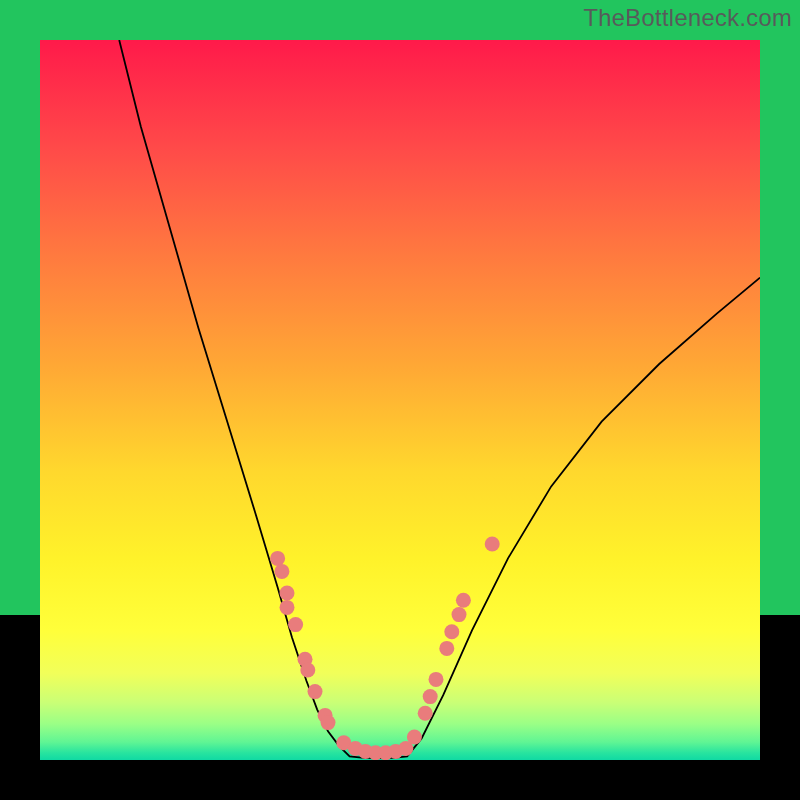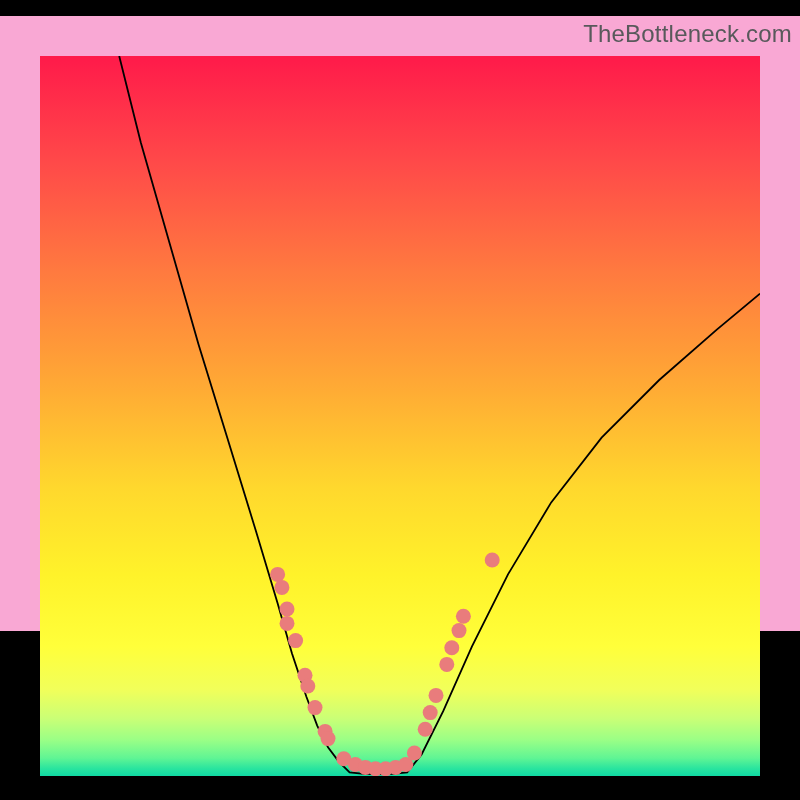--- a/index.html
+++ b/index.html
@@ -8,22 +8,21 @@
     width: 800px;
     height: 800px;
     overflow: hidden;
     background: #000;
     font-family: Arial, Helvetica, sans-serif;
   }
   .outer {
     position: relative;
     width: 800px;
     height: 615px;
-    background: #f9a8d4;
-    margin-top: 16px;
+    background: #22c55e;
   }
   .watermark {
     position: absolute;
     top: 4px;
     right: 8px;
     font-size: 24px;
     font-weight: 400;
     color: #58595b;
     letter-spacing: 0.2px;
     z-index: 50;

